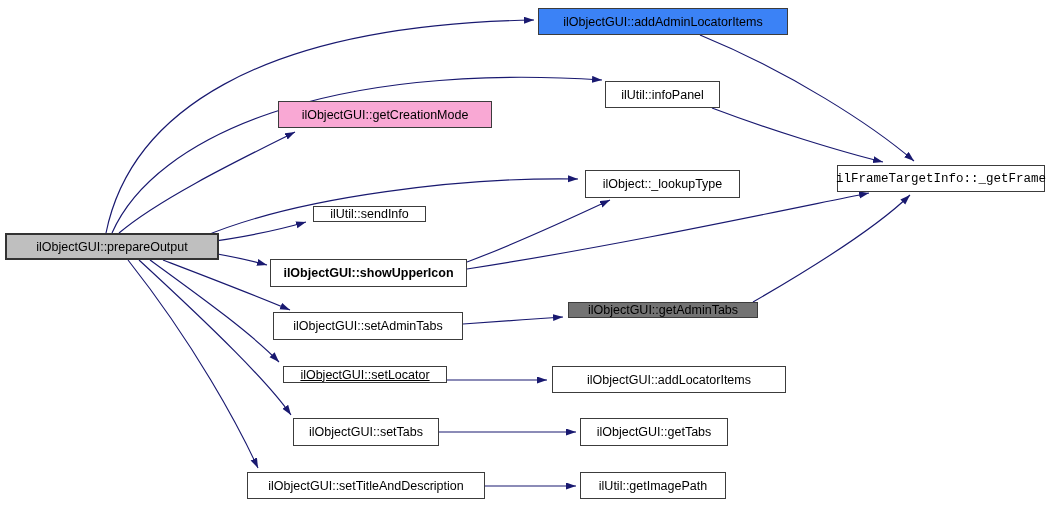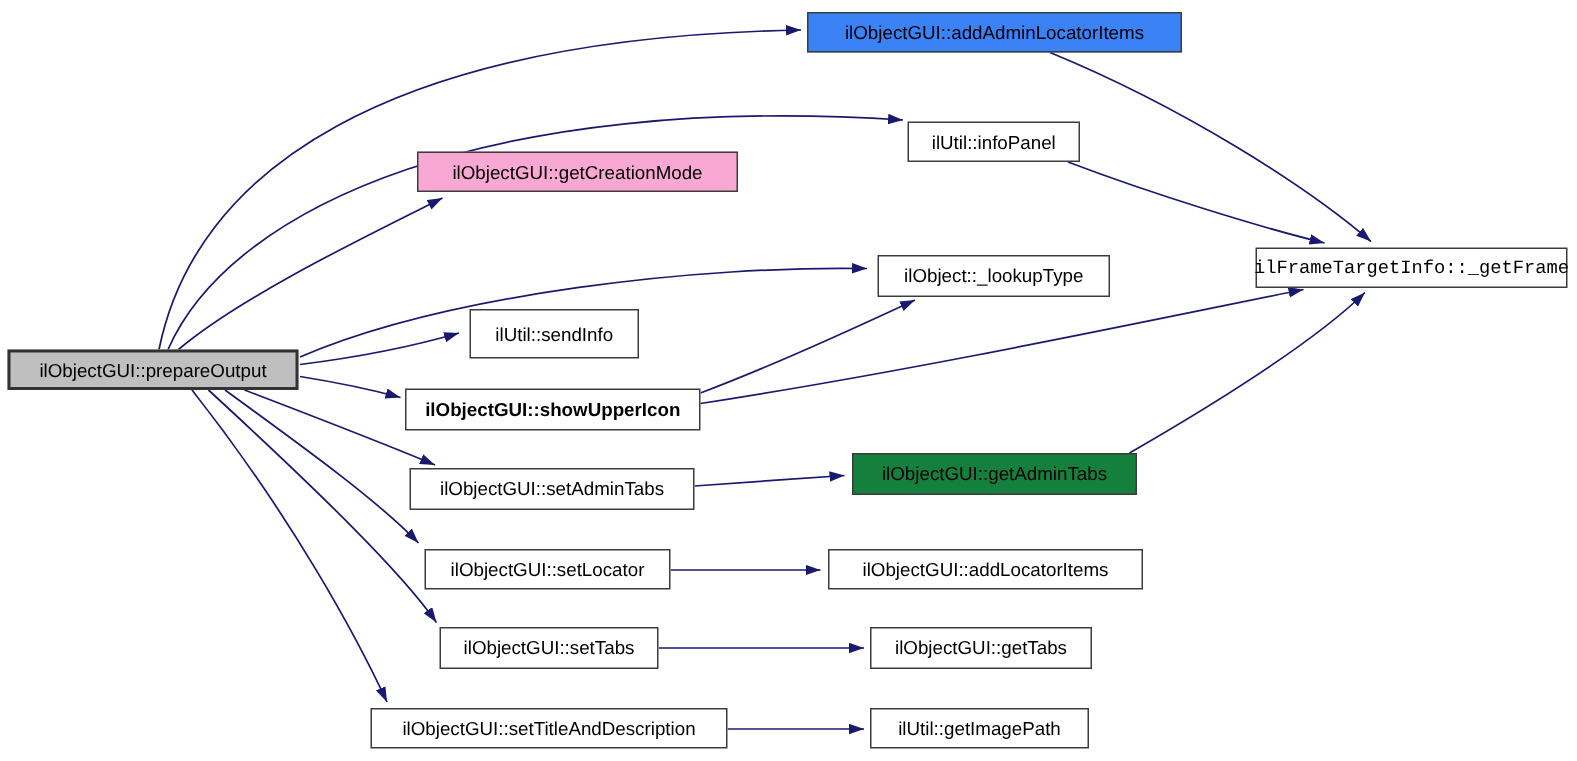--- a/index.html
+++ b/index.html
@@ -56,30 +56,30 @@
         <path class="edge" d="M467,262 C515,244 565,221 610,200" stroke="#191970" marker-end="url(#arrow)"></path>
         <path class="edge" d="M467,269 C610,247 765,214 869,193" stroke="#191970" marker-end="url(#arrow)"></path>
         <path class="edge" d="M463,324 C495,322 530,319 563,317" stroke="#191970" marker-end="url(#arrow)"></path>
         <path class="edge" d="M753,302 C812,268 876,228 910,195" stroke="#191970" marker-end="url(#arrow)"></path>
         <path class="edge" d="M447,380 L547,380" stroke="#191970" marker-end="url(#arrow)"></path>
         <path class="edge" d="M439,432 L576,432" stroke="#191970" marker-end="url(#arrow)"></path>
         <path class="edge" d="M485,486 L576,486" stroke="#191970" marker-end="url(#arrow)"></path>
       </g>
   </svg>
   <div id="nodes">
-      <div class="node highlight" style="left: 5px; top: 233px; width: 194px; height: 27px; background: rgb(191, 191, 191); color: rgb(0, 0, 0);">ilObjectGUI::prepareOutput</div>
+      <div class="node highlight" style="left: 5px; top: 233px; width: 214px; height: 27px; background: rgb(191, 191, 191); color: rgb(0, 0, 0);">ilObjectGUI::prepareOutput</div>
       <div class="node" style="left: 538px; top: 8px; width: 250px; height: 27px; background: #3b82f6; border-color: rgb(60, 60, 60); color: rgb(0, 0, 0);">ilObjectGUI::addAdminLocatorItems</div>
       <div class="node" style="left: 605px; top: 81px; width: 115px; height: 27px; background: rgb(255, 255, 255); border-color: rgb(60, 60, 60); color: rgb(0, 0, 0);">ilUtil::infoPanel</div>
       <div class="node" style="left: 263px; top: 101px; width: 214px; height: 27px; background: #f9a8d4; border-color: rgb(60, 60, 60); color: rgb(0, 0, 0); margin-left: 15px;">ilObjectGUI::getCreationMode</div>
       <div class="node" style="left: 585px; top: 170px; width: 155px; height: 28px; background: rgb(255, 255, 255); border-color: rgb(60, 60, 60); color: rgb(0, 0, 0);">ilObject::_lookupType</div>
-      <div class="node" style="left: 313px; top: 206px; width: 113px; height: 33px; background: rgb(255, 255, 255); border-color: rgb(60, 60, 60); color: rgb(0, 0, 0);">ilUtil::sendInfo</div>
+      <div class="node" style="left: 313px; top: 206px; width: 113px; height: 16px; background: rgb(255, 255, 255); border-color: rgb(60, 60, 60); color: rgb(0, 0, 0);">ilUtil::sendInfo</div>
       <div class="node" style="left: 270px; top: 259px; width: 197px; height: 28px; background: rgb(255, 255, 255); border-color: rgb(60, 60, 60); color: rgb(0, 0, 0); font-weight: bold;">ilObjectGUI::showUpperIcon</div>
       <div class="node" style="left: 273px; top: 312px; width: 190px; height: 28px; background: rgb(255, 255, 255); border-color: rgb(60, 60, 60); color: rgb(0, 0, 0);">ilObjectGUI::setAdminTabs</div>
-      <div class="node" style="left: 568px; top: 302px; width: 190px; height: 28px; background: #15803d; border-color: rgb(60, 60, 60); color: rgb(0, 0, 0);">ilObjectGUI::getAdminTabs</div>
-      <div class="node" style="left: 283px; top: 366px; width: 164px; height: 27px; background: rgb(255, 255, 255); border-color: rgb(60, 60, 60); color: rgb(0, 0, 0);">ilObjectGUI::setLocator</div>
-      <div class="node" style="left: 552px; top: 366px; width: 210px; height: 27px; background: rgb(255, 255, 255); border-color: rgb(60, 60, 60); color: rgb(0, 0, 0);">ilObjectGUI::addLocatorItems</div>
+      <div class="node" style="left: 568px; top: 302px; width: 190px; height: 16px; background: #737373; border-color: rgb(60, 60, 60); color: rgb(0, 0, 0);">ilObjectGUI::getAdminTabs</div>
+      <div class="node" style="left: 283px; top: 366px; width: 164px; height: 17px; background: rgb(255, 255, 255); border-color: rgb(60, 60, 60); color: rgb(0, 0, 0); text-decoration: underline;">ilObjectGUI::setLocator</div>
+      <div class="node" style="left: 552px; top: 366px; width: 234px; height: 27px; background: rgb(255, 255, 255); border-color: rgb(60, 60, 60); color: rgb(0, 0, 0);">ilObjectGUI::addLocatorItems</div>
       <div class="node" style="left: 293px; top: 418px; width: 146px; height: 28px; background: rgb(255, 255, 255); border-color: rgb(60, 60, 60); color: rgb(0, 0, 0);">ilObjectGUI::setTabs</div>
       <div class="node" style="left: 580px; top: 418px; width: 148px; height: 28px; background: rgb(255, 255, 255); border-color: rgb(60, 60, 60); color: rgb(0, 0, 0);">ilObjectGUI::getTabs</div>
       <div class="node" style="left: 247px; top: 472px; width: 238px; height: 27px; background: rgb(255, 255, 255); border-color: rgb(60, 60, 60); color: rgb(0, 0, 0);">ilObjectGUI::setTitleAndDescription</div>
       <div class="node" style="left: 580px; top: 472px; width: 146px; height: 27px; background: rgb(255, 255, 255); border-color: rgb(60, 60, 60); color: rgb(0, 0, 0);">ilUtil::getImagePath</div>
       <div class="node" style="left: 837px; top: 165px; width: 208px; height: 27px; background: rgb(255, 255, 255); border-color: rgb(60, 60, 60); color: rgb(0, 0, 0); font-family: Liberation Mono, monospace;">ilFrameTargetInfo::_getFrame</div>
     </div>
 </div>
 
 </body></html>

